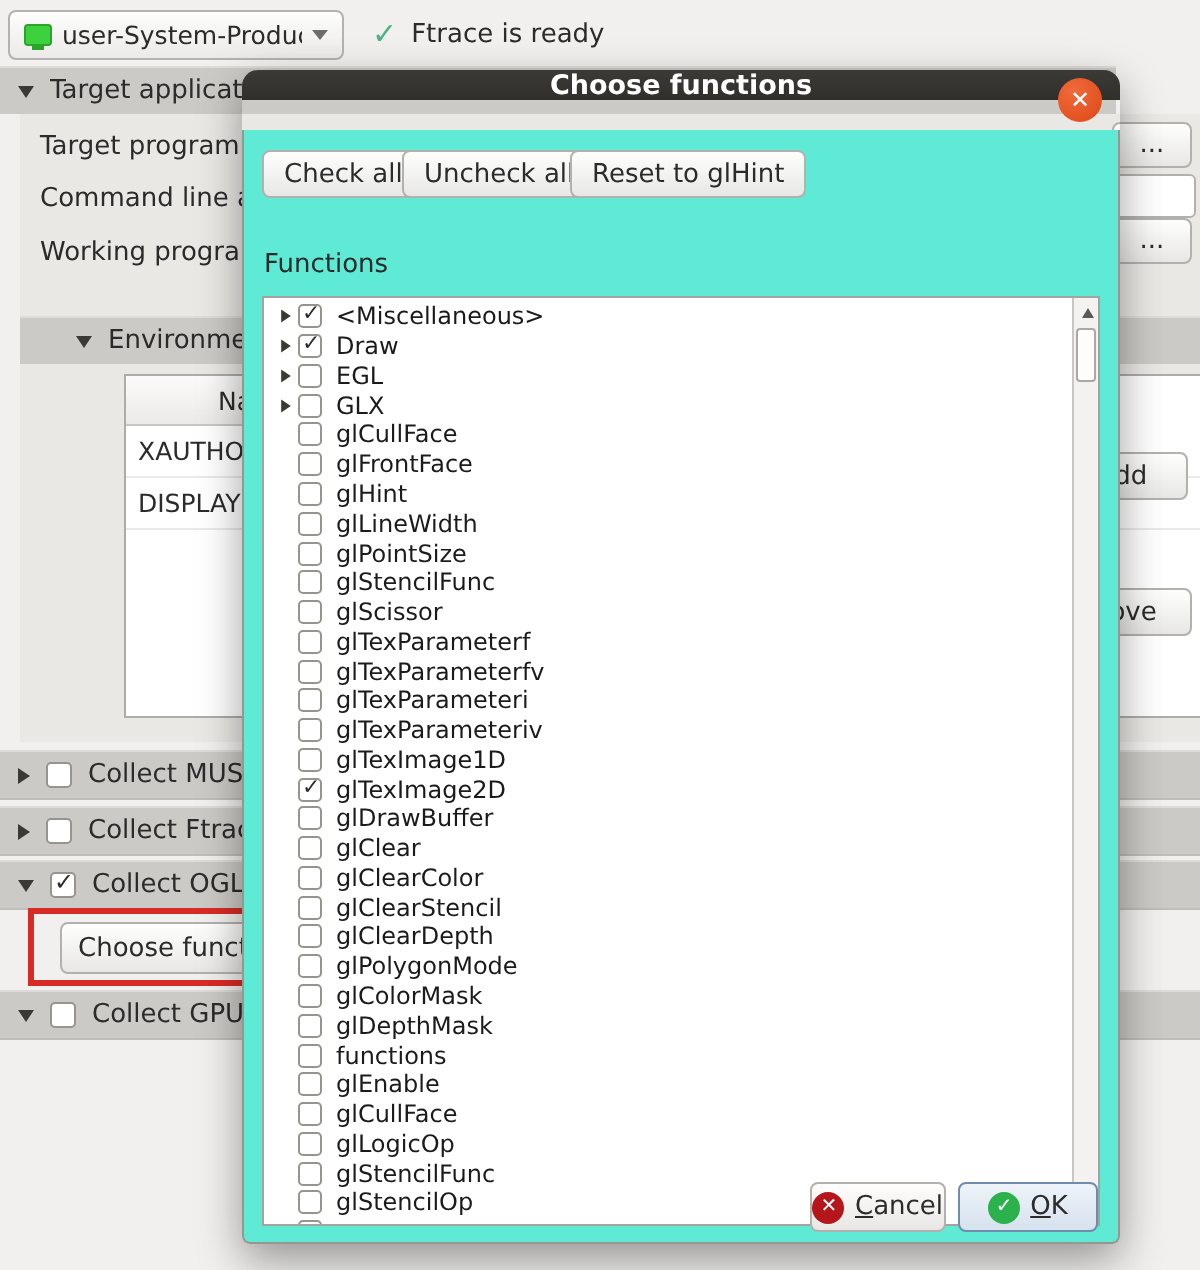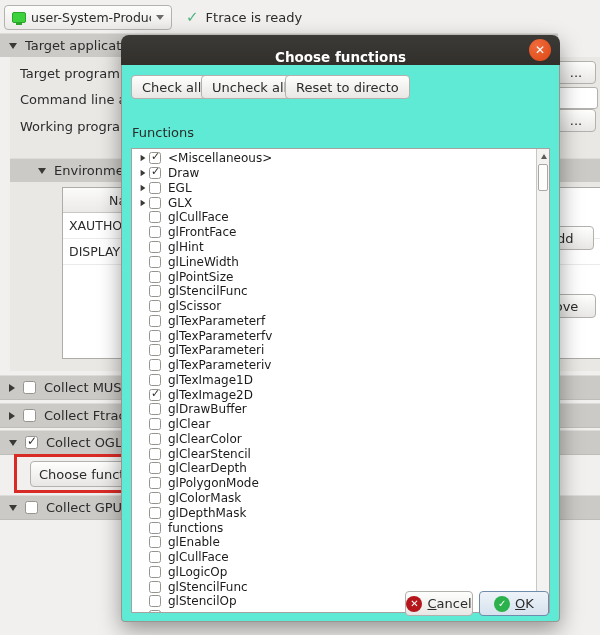--- a/index.html
+++ b/index.html
@@ -51,21 +51,21 @@
 
   .cb { width:13px; height:13px; background:#fff; border:1px solid #96948f; border-radius:2.5px; flex:none; position:relative; }
   .cb.checked::after { content:"✓"; position:absolute; left:1px; top:-3px; font-size:12px; font-weight:bold; color:#2e2d2b; }
 
   .collect-row { background:#cccac6; height:25px; display:flex; align-items:center; gap:8px; padding-left:9px; border-top:1px solid #dedcd9; border-bottom:1px solid #bfbdb9; width:600px; }
 
   .annotation { border:3px solid #d92b26; background:transparent; }
 
   
   .dialog { left:121px; top:35px; width:439px; height:587px; box-shadow:0 8px 22px rgba(0,0,0,.38); border-radius:8px 8px 4px 4px; }
-  .titlebar { height:30px; background:linear-gradient(#3b3a36,#322f2b); border-radius:8px 8px 0 0; display:flex; align-items:flex-end; justify-content:center; position:relative; }
+  .titlebar { height:15px; background:linear-gradient(#3b3a36,#322f2b); border-radius:8px 8px 0 0; display:flex; align-items:center; justify-content:center; position:relative; }
   .titlebar .title { color:#fff; font-weight:bold; font-size:13.5px; }
   .close-btn { position:absolute; right:9px; top:4px; width:22px; height:22px; border-radius:50%; background:radial-gradient(circle at 35% 30%,#f06a3c,#dd4814); color:#fff; font-size:12px; font-weight:bold; display:flex; align-items:center; justify-content:center; }
   .dlg-body { position:absolute; top:30px; left:0; width:439px; height:557px; background:#5eead4; border:1px solid #98968f; border-top:none; border-radius:0 0 4px 4px; }
 
   .toolbar-btn { position:absolute; top:10px; height:24px; padding:0 10px; }
   .fn-label { position:absolute; top:60px; left:10px; font-size:13px; }
 
   .fn-list { position:absolute; left:9px; top:83px; width:419px; height:465px; background:#fff; border:1px solid #a5a3a0; overflow:hidden; padding:2px 0 0 4px; }
   .fn-row { height:14.77px; display:flex; align-items:center; }
   .fn-row .slot { width:13px; display:flex; justify-content:center; flex:none; }
@@ -162,21 +162,21 @@
 <div class="abs dialog">
   <div class="titlebar">
     <span class="title">Choose functions</span>
     <div class="close-btn">
         <span>✕</span>
       </div>
   </div>
   <div class="dlg-body">
     <div class="gtk-btn toolbar-btn" style="left:9px;">Check all</div>
     <div class="gtk-btn toolbar-btn" style="left:79px;">Uncheck all</div>
-    <div class="gtk-btn toolbar-btn" style="left:163px;">Reset to directo</div>
+    <div class="gtk-btn toolbar-btn" style="left:163px;">Reset to glHint</div>
 
     <span class="fn-label">Functions</span>
 
     <div class="fn-list">
       <div class="vscroll">
         <div class="sb-arrow" style="top:1px;">
             <span class="sb-tri-up"></span>
           </div>
         <div class="sb-thumb"></div>
         <div class="sb-arrow" style="bottom:1px;">

